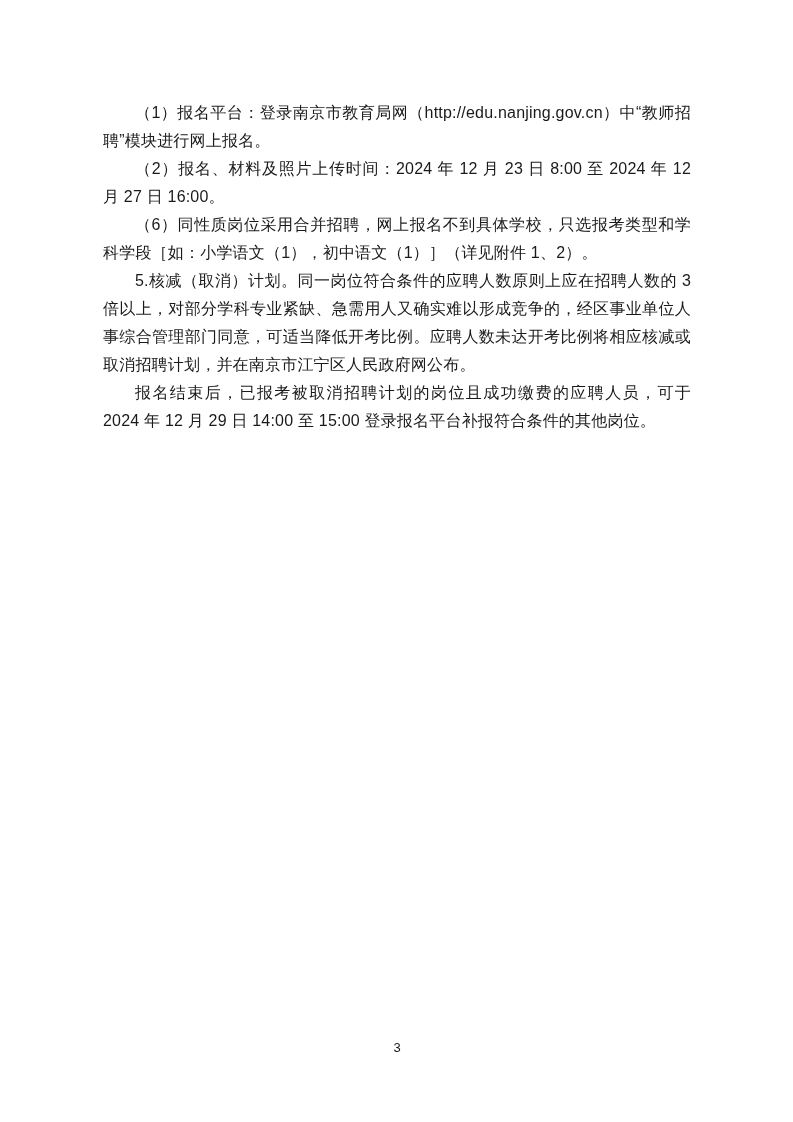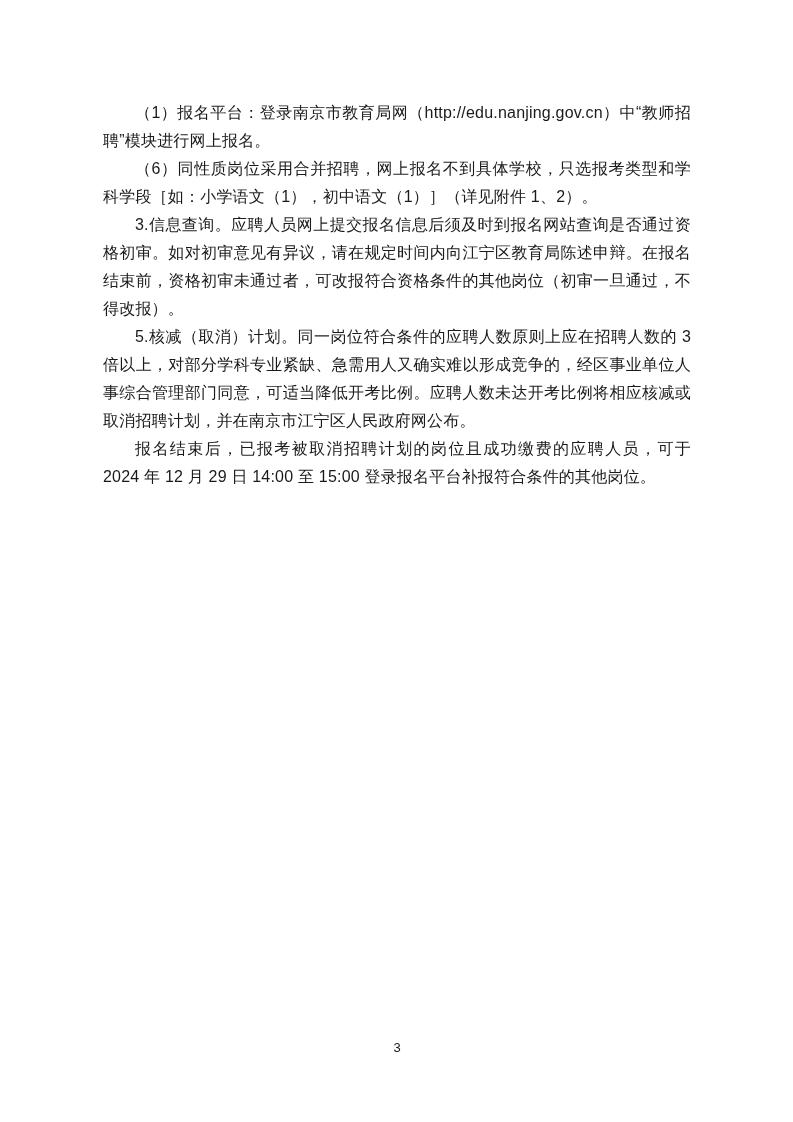--- a/index.html
+++ b/index.html
@@ -43,19 +43,19 @@
     line-height: 16px;
     color: #1a1a1a;
   }
 </style>
 </head>
 <body>
 
 <div class="page">
   <div class="content">
     <p>（1）报名平台：登录南京市教育局网（http://edu.nanjing.gov.cn）中“教师招聘”模块进行网上报名。</p>
+    <p>（2）报名、材料及照片上传时间：2024 年 12 月 23 日 8:00 至 2024 年 12 月 27 日 16:00。</p>
     <p>（6）同性质岗位采用合并招聘，网上报名不到具体学校，只选报考类型和学科学段［如：小学语文（1），初中语文（1）］（详见附件 1、2）。</p>
-    <p>3.信息查询。应聘人员网上提交报名信息后须及时到报名网站查询是否通过资格初审。如对初审意见有异议，请在规定时间内向江宁区教育局陈述申辩。在报名结束前，资格初审未通过者，可改报符合资格条件的其他岗位（初审一旦通过，不得改报）。</p>
     <p>5.核减（取消）计划。同一岗位符合条件的应聘人数原则上应在招聘人数的 3 倍以上，对部分学科专业紧缺、急需用人又确实难以形成竞争的，经区事业单位人事综合管理部门同意，可适当降低开考比例。应聘人数未达开考比例将相应核减或取消招聘计划，并在南京市江宁区人民政府网公布。</p>
     <p>报名结束后，已报考被取消招聘计划的岗位且成功缴费的应聘人员，可于 2024 年 12 月 29 日 14:00 至 15:00 登录报名平台补报符合条件的其他岗位。</p>
   </div>
   <div class="page-footer">3</div>
 </div>
 
 </body></html>

